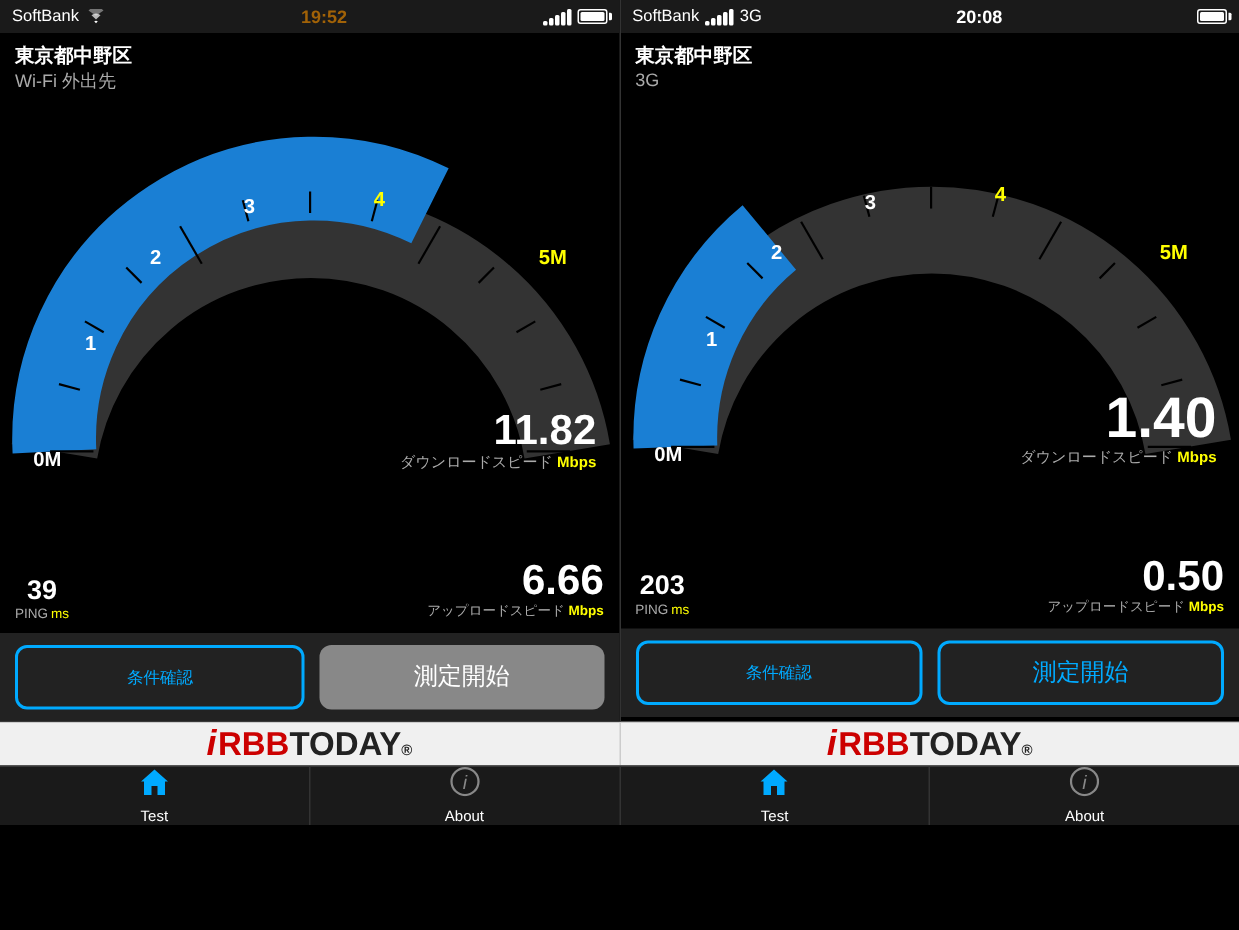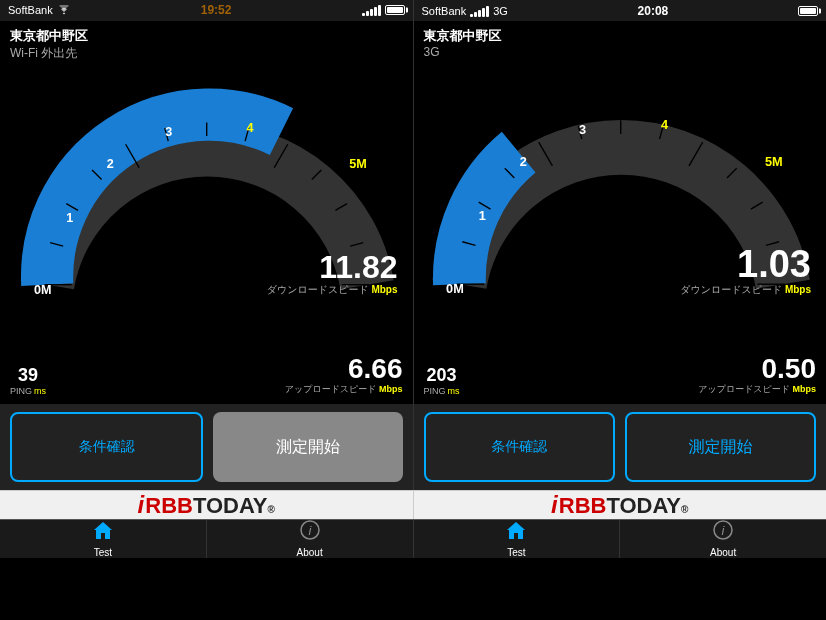--- a/index.html
+++ b/index.html
@@ -164,26 +164,26 @@
     .buttons-row {
       display: flex;
       justify-content: center;
       gap: 10px;
       padding: 8px 10px;
       background: #222;
     }
 
     .btn-check {
       flex: 1;
-      padding: 24px 0;
+      padding: 12px 0;
       border-radius: 8px;
       border: 2px solid #00aaff;
       background: transparent;
       color: #00aaff;
-      font-size: 14px;
+      font-size: 11px;
       cursor: pointer;
       font-family: inherit;
     }
 
     .btn-start {
       flex: 1;
       padding: 8px 0;
       border-radius: 8px;
       border: none;
       background: #888;
@@ -356,21 +356,21 @@
 
           <text x="25" y="255" fill="#fff" font-size="14" font-weight="bold" text-anchor="middle">0M</text>
           <text x="55" y="175" fill="#fff" font-size="14" font-weight="bold" text-anchor="middle">1</text>
           <text x="100" y="115" fill="#fff" font-size="14" font-weight="bold" text-anchor="middle">2</text>
           <text x="165" y="80" fill="#fff" font-size="14" font-weight="bold" text-anchor="middle">3</text>
           <text x="255" y="75" fill="#ffff00" font-size="14" font-weight="bold" text-anchor="middle">4</text>
           <text x="375" y="115" fill="#ffff00" font-size="14" font-weight="bold" text-anchor="middle">5M</text>
         </svg>
 
         <div style="position:absolute;bottom:10px;right:15px;text-align:right;">
-          <div style="font-size:32px;font-weight:bold;color:#fff;line-height:1;">11.82</div>
+          <div style="font-size:28px;font-weight:bold;color:#fff;line-height:1;">11.82</div>
           <div style="font-size:10px;color:#aaa;">
             <span>ダウンロードスピード</span>
             <span style="color:#ffff00;font-weight:bold;">Mbps</span>
           </div>
         </div>
       </div>
 
       <div class="upload-row">
         <div class="ping-section">
           <div class="ping-value">39</div>
@@ -444,21 +444,21 @@
           </g>
           <text x="25" y="255" fill="#fff" font-size="14" font-weight="bold" text-anchor="middle">0M</text>
           <text x="55" y="175" fill="#fff" font-size="14" font-weight="bold" text-anchor="middle">1</text>
           <text x="100" y="115" fill="#fff" font-size="14" font-weight="bold" text-anchor="middle">2</text>
           <text x="165" y="80" fill="#fff" font-size="14" font-weight="bold" text-anchor="middle">3</text>
           <text x="255" y="75" fill="#ffff00" font-size="14" font-weight="bold" text-anchor="middle">4</text>
           <text x="375" y="115" fill="#ffff00" font-size="14" font-weight="bold" text-anchor="middle">5M</text>
         </svg>
 
         <div style="position:absolute;bottom:10px;right:15px;text-align:right;">
-          <div style="font-size:38px;font-weight:bold;color:#fff;line-height:1;">1.03</div>
+          <div style="font-size:38px;font-weight:bold;color:#fff;line-height:1;">1.40</div>
           <div style="font-size:10px;color:#aaa;">
             <span>ダウンロードスピード</span>
             <span style="color:#ffff00;font-weight:bold;">Mbps</span>
           </div>
         </div>
       </div>
 
       <div class="upload-row">
         <div class="ping-section">
           <div class="ping-value">203</div>

